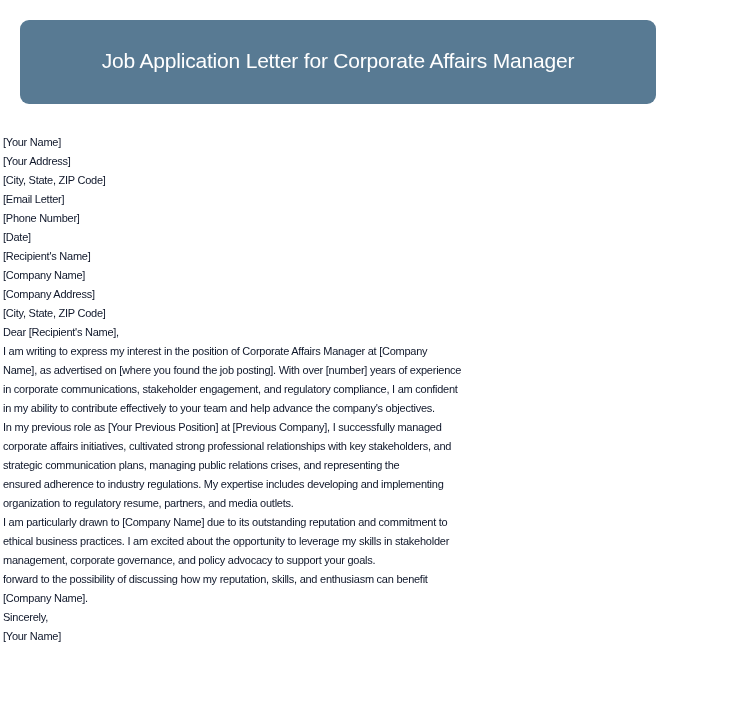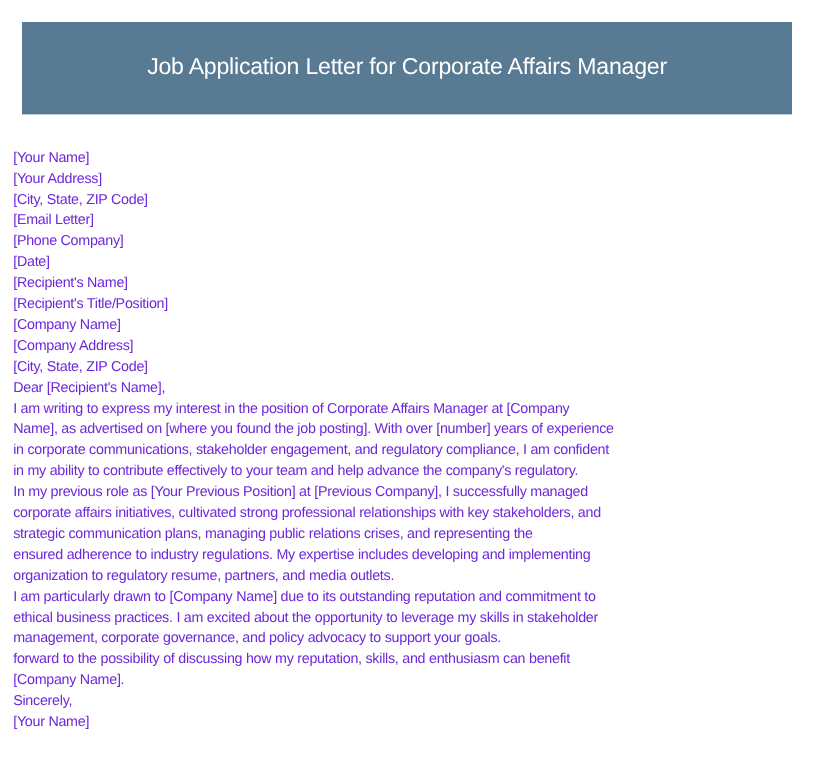--- a/index.html
+++ b/index.html
@@ -11,40 +11,41 @@
       width: 740px;
       height: 705px;
       position: relative;
       overflow: hidden;
       font-family: "Liberation Sans", "DejaVu Sans", sans-serif;
     }
     .header {
       position: absolute;
       left: 20px;
       top: 20px;
-      width: 700px;
+      width: 636px;
       height: 84px;
       background: #587a93;
       display: flex;
       align-items: center;
       justify-content: center;
+      border-radius: 9px;
     }
     .header-title {
       color: #ffffff;
       font-size: 21px;
       letter-spacing: -0.2px;
       margin-top: -2px;
     }
     .letter {
       position: absolute;
-      left: 12px;
+      left: 3px;
       top: 133px;
       width: 705px;
-      color: #6d28d9;
-      font-size: 13px;
+      color: #0f172a;
+      font-size: 11px;
       line-height: 19px;
       letter-spacing: -0.25px;
     }
     .line {
       display: block;
       white-space: pre;
     }
   </style>
 </head>
 <body>
@@ -52,37 +53,36 @@
 <div class="header">
   <div class="header-title">Job Application Letter for Corporate Affairs Manager</div>
 </div>
 
 <div class="letter">
   <div>
     <span class="line">[Your Name]</span>
     <span class="line">[Your Address]</span>
     <span class="line">[City, State, ZIP Code]</span>
     <span class="line">[Email Letter]</span>
-    <span class="line">[Phone Company]</span>
+    <span class="line">[Phone Number]</span>
     <span class="line">[Date]</span>
   </div>
   <div>
     <span class="line">[Recipient's Name]</span>
-    <span class="line">[Recipient's Title/Position]</span>
     <span class="line">[Company Name]</span>
     <span class="line">[Company Address]</span>
     <span class="line">[City, State, ZIP Code]</span>
   </div>
   <span class="line">Dear [Recipient's Name],</span>
 
   <div>
     <span class="line">I am writing to express my interest in the position of Corporate Affairs Manager at [Company</span>
     <span class="line">Name], as advertised on [where you found the job posting]. With over [number] years of experience</span>
     <span class="line">in corporate communications, stakeholder engagement, and regulatory compliance, I am confident</span>
-    <span class="line">in my ability to contribute effectively to your team and help advance the company's regulatory.</span>
+    <span class="line">in my ability to contribute effectively to your team and help advance the company's objectives.</span>
   </div>
 
   <div>
     <span class="line">In my previous role as [Your Previous Position] at [Previous Company], I successfully managed</span>
     <span class="line">corporate affairs initiatives, cultivated strong professional relationships with key stakeholders, and</span>
     <span class="line">strategic communication plans, managing public relations crises, and representing the</span>
     <span class="line">ensured adherence to industry regulations. My expertise includes developing and implementing</span>
     <span class="line">organization to regulatory resume, partners, and media outlets.</span>
   </div>
 

